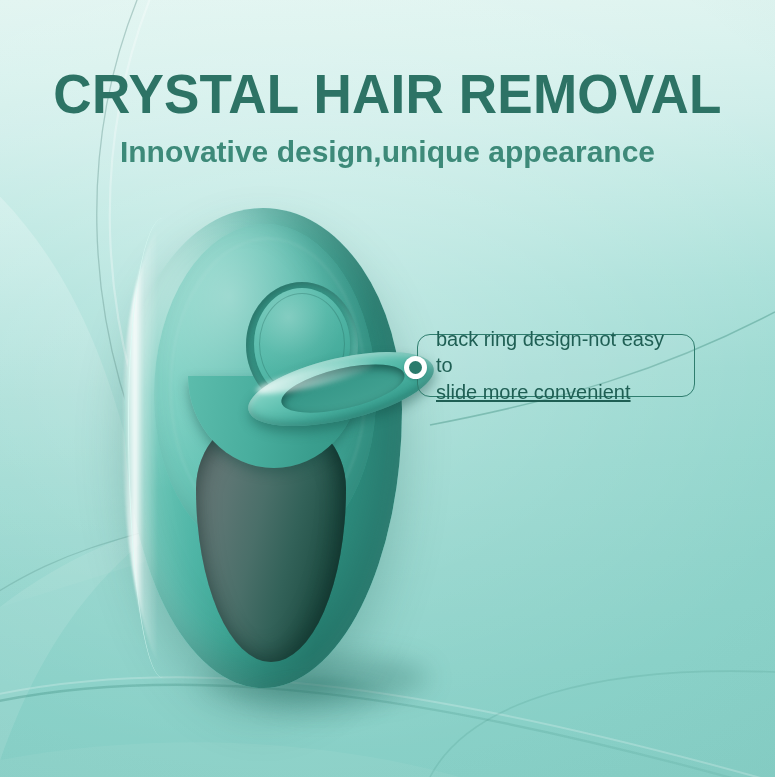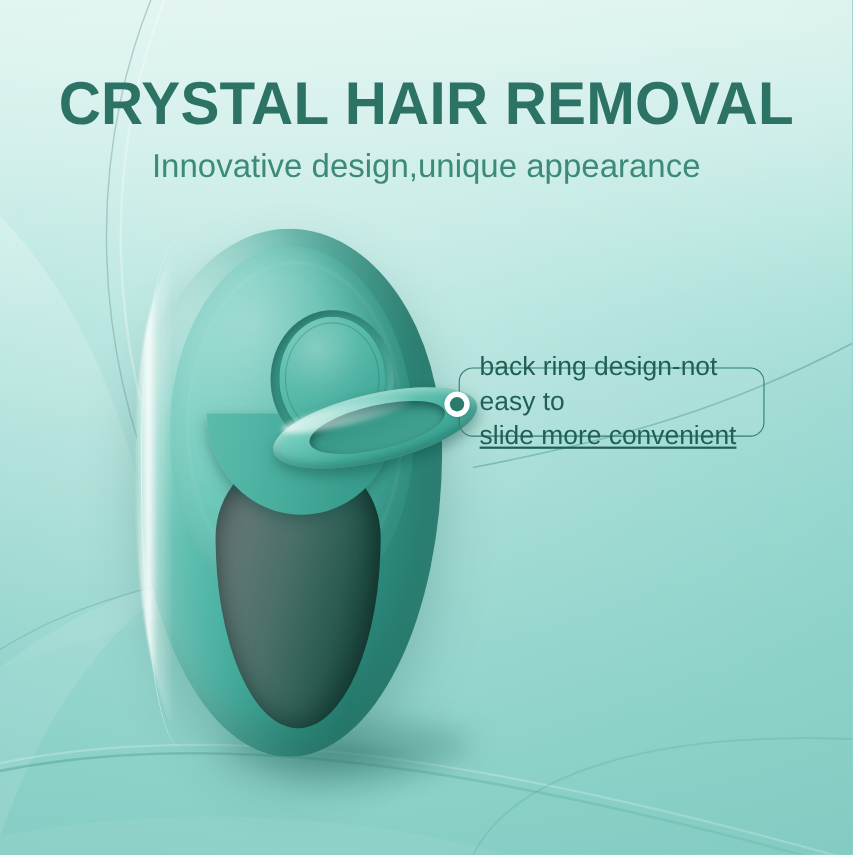--- a/index.html
+++ b/index.html
@@ -204,37 +204,37 @@
     text-align:center;
     font-size:55px; font-weight:700;
     letter-spacing:0.2px;
     transform:scaleX(0.965);
     color:#2d7365;
     white-space:nowrap;
   }
   .subtitle{
     position:absolute; left:0; top:135px; width:775px;
     text-align:center;
-    font-size:30px; font-weight:400;
+    font-size:30px; font-weight:700;
     color:#3d8a79;
     white-space:nowrap;
   }
 
   
   .callout{
     position:absolute; left:417px; top:334px;
     width:278px; height:63px;
     border:1.6px solid #2f7d6e;
     border-radius:13px;
     background:rgba(255,255,255,0.06);
     display:flex; align-items:center;
   }
   .callout-text{
     padding-left:18px; padding-right:10px;
-    font-size:24px; line-height:1.32;
+    font-size:20px; line-height:1.32;
     color:#1f5f54;
   }
   .callout-text .l2{ display:block;text-decoration:underline; }
   .callout-dot{
     position:absolute; left:404px; top:356px;
     width:23px; height:23px; border-radius:50%;
     background:#fff;
     display:flex; align-items:center; justify-content:center;
     box-shadow:0 1px 3px rgba(20,80,70,0.28);
   }

